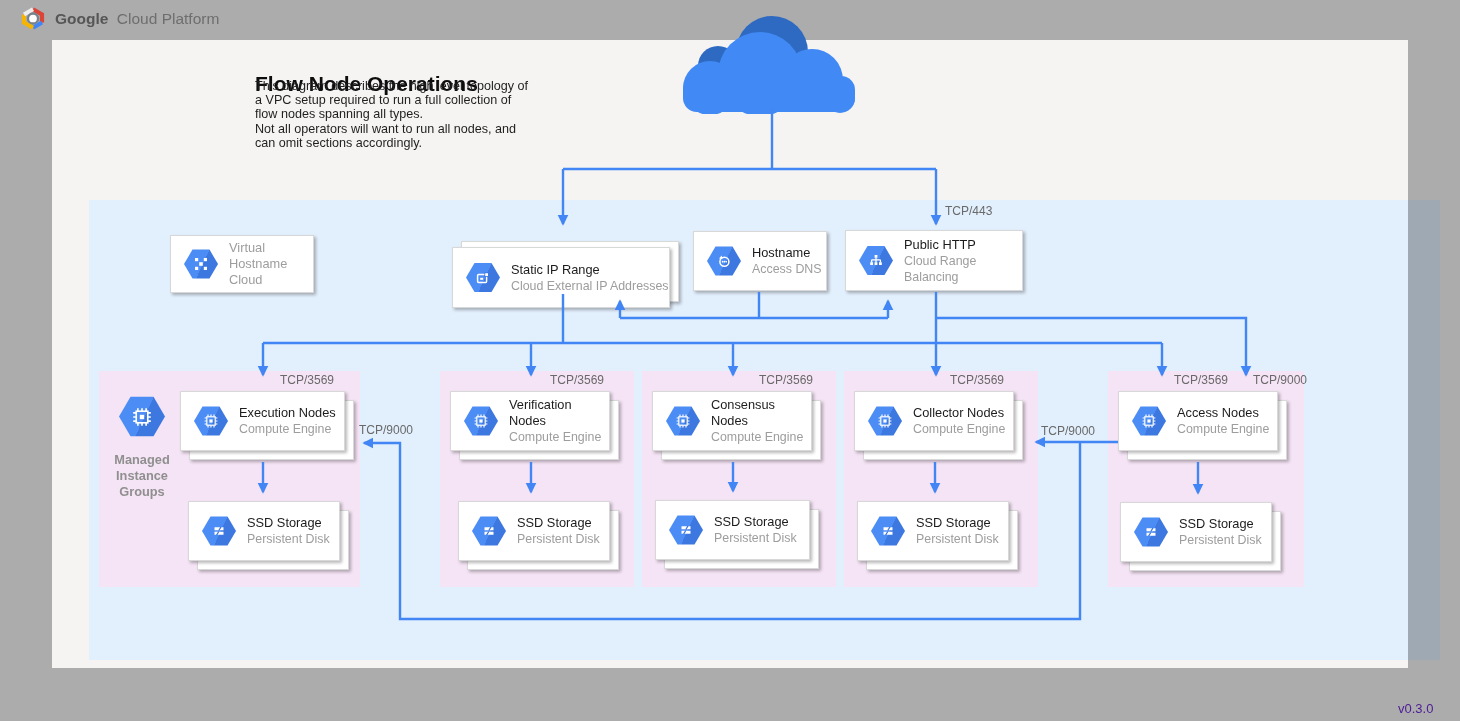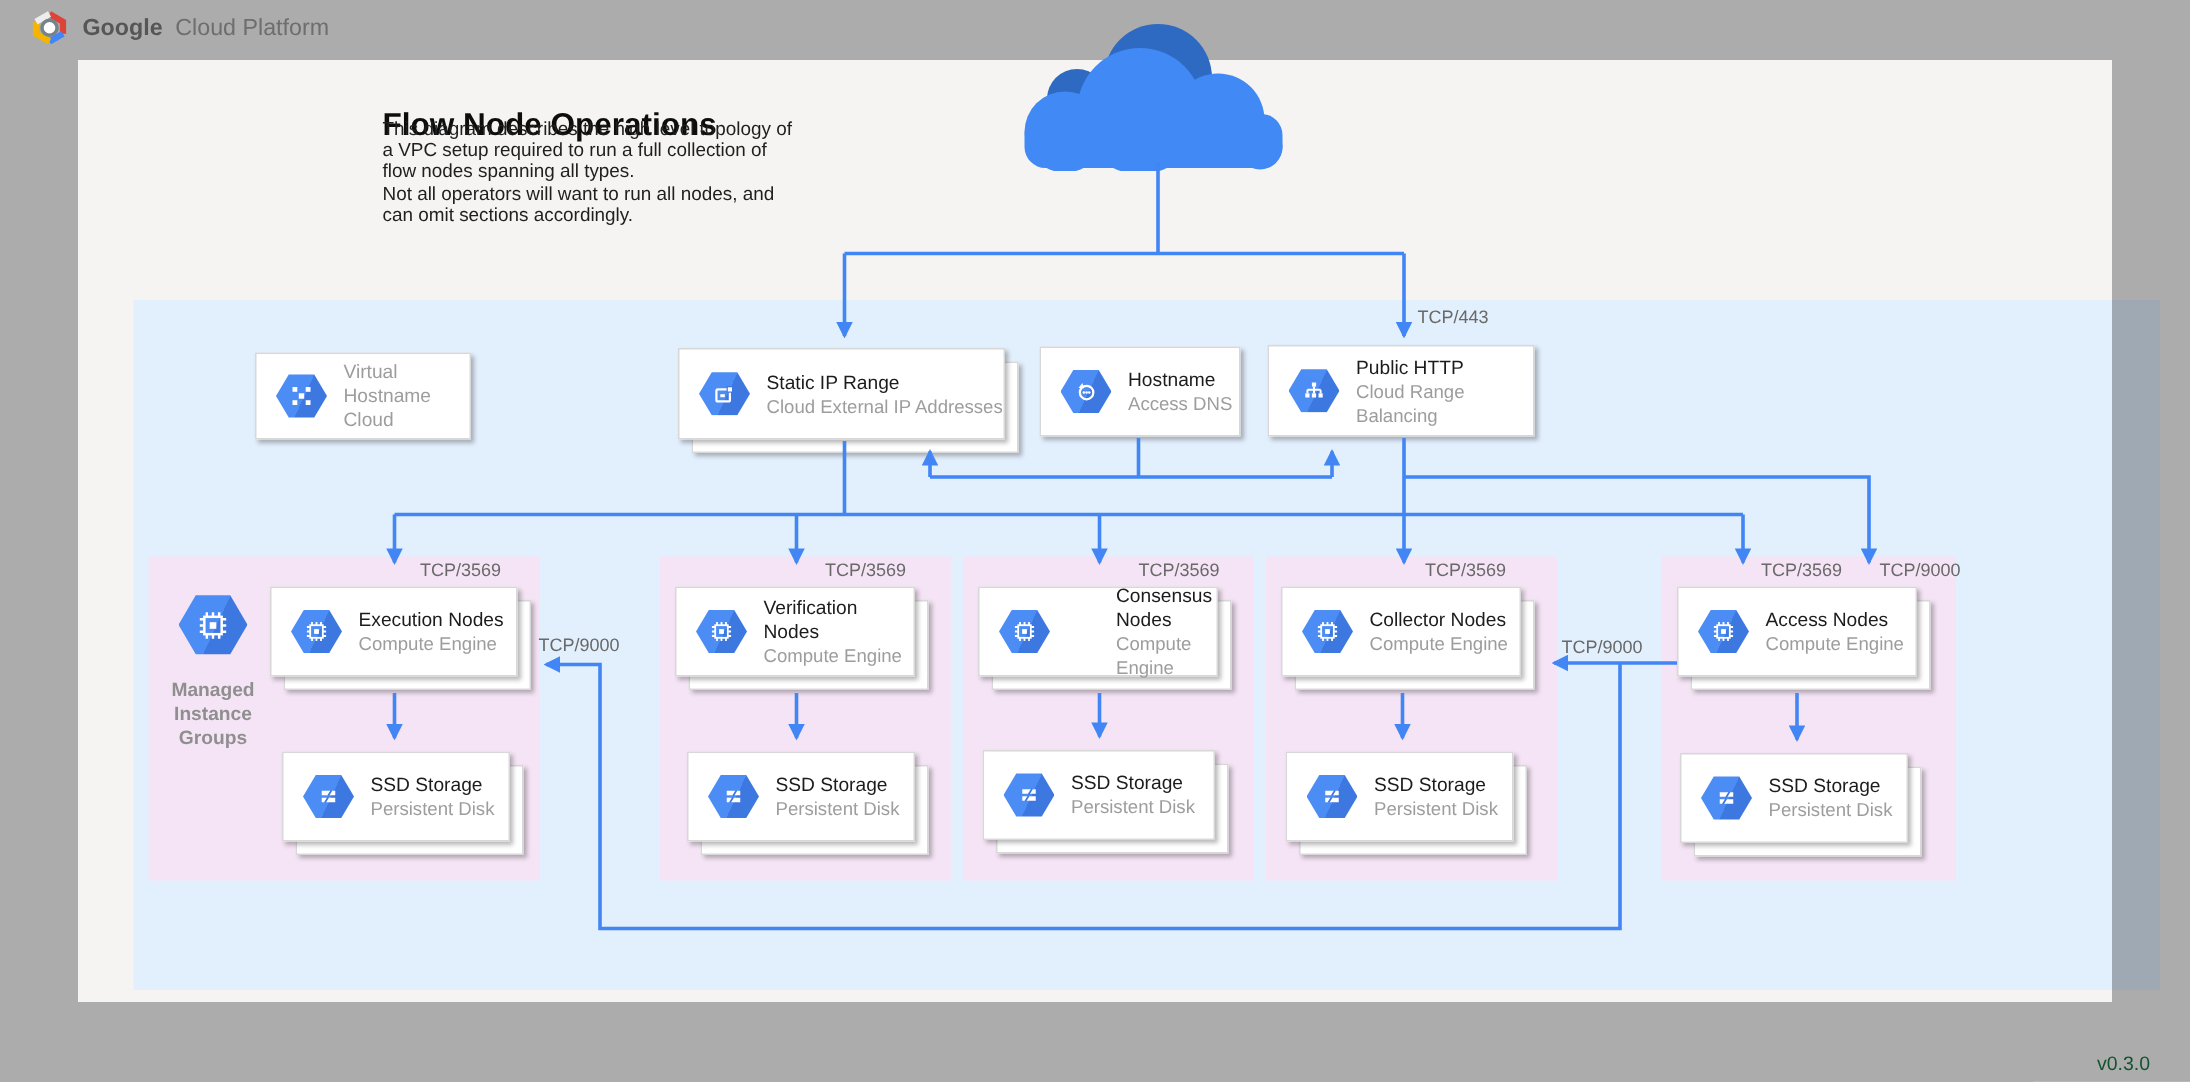--- a/index.html
+++ b/index.html
@@ -10,21 +10,21 @@
   #page{left:52px;top:40px;width:1356px;height:628px;background:#f5f4f2;}
   #vpc-band{left:89px;top:200px;width:1319px;height:460px;background:#e2effc;}
   #vpc-band-over-gray{left:1408px;top:200px;width:32px;height:460px;background:#9fa9b3;}
   
   #brand{left:20px;top:7px;display:flex;align-items:center;gap:9px;}
   #brand .bold{font-weight:bold;color:#565656;font-size:15.5px;}
   #brand .rest{color:#6e6e6e;font-size:15.5px;margin-left:4px;}
   
   #page-title{left:255px;top:36px;font-size:21px;font-weight:bold;color:#0d0d0d;margin-top:36px;}
   #desc{left:255px;top:79px;width:276px;font-size:12.6px;line-height:14.2px;color:#1f1f1f;white-space:pre-line;}
-  #version{left:1398px;top:701px;font-size:13px;color:#14532d;}
+  #version{left:1398px;top:701px;font-size:13px;color:#4c1d95;}
   
   .card,.card-back{background:#fff;border:1px solid #d8d8d8;box-shadow:2px 2px 3px rgba(0,0,0,.28);box-sizing:border-box;}
   .card{display:flex;align-items:center;z-index:6;}
   .card-back{z-index:5;}
   .card .txt{line-height:16px;}
   .card .t1{font-size:12.8px;color:#1c1c1c;}
   .card .t2{font-size:12.4px;color:#9d9d9d;}
   .card .t1g{font-size:12.8px;color:#9d9d9d;}
   
   .hex{flex:0 0 auto;display:flex;align-items:center;justify-content:center;
@@ -99,21 +99,21 @@
           </g>
         </svg>
     </span>
     <span class="txt">
       <div class="t1g">Virtual</div>
       <div class="t1g">Hostname Cloud</div>
     </span>
   </div>
 
   <div class="card-back abs" style="left:461px;top:241px;width:218px;height:61px;"></div>
-  <div class="card abs" style="left:452px;top:232px;width:218px;height:61px;">
+  <div class="card abs" style="left:452px;top:247px;width:218px;height:61px;">
     <span class="hex hex-sm">
       <svg width="16" height="16" viewBox="0 0 16 16">
           <rect x="2.6" y="4.6" width="9" height="8" rx="1" fill="none" stroke="#fff" stroke-width="1.5"></rect>
           <rect x="9.4" y="2.4" width="4.4" height="4.4" fill="#3d77e0"></rect>
           <rect x="10.2" y="3.2" width="2.8" height="2.8" fill="#fff"></rect>
           <rect x="5.2" y="7.8" width="3" height="2" fill="#fff"></rect>
         </svg>
     </span>
     <span class="txt">
       <div class="t1">Static IP Range</div>
@@ -226,21 +226,21 @@
           <path d="M10,3.9 L7.8,7.5 M7.8,8.5 L5.6,12.1" stroke="#3d77e0" stroke-width="1.2"></path>
         </svg>
       </span>
     <span class="txt">
         <div class="t1">SSD Storage</div>
         <div class="t2">Persistent Disk</div>
       </span>
   </div>
 
   <div class="card-back abs" style="left:661px;top:400px;width:160px;height:60px;"></div>
-  <div class="card abs" style="left:652px;top:391px;width:160px;height:60px;gap:33px;">
+  <div class="card abs" style="left:652px;top:391px;width:160px;height:60px;">
     <span class="hex hex-sm">
         <svg width="16" height="16" viewBox="0 0 16 16">
           <g stroke="#fff" stroke-width="1.2" fill="none">
             <path d="M5,1.6 V3.6 M8,1.6 V3.6 M11,1.6 V3.6 M5,12.4 V14.4 M8,12.4 V14.4 M11,12.4 V14.4 M1.6,5 H3.6 M1.6,8 H3.6 M1.6,11 H3.6 M12.4,5 H14.4 M12.4,8 H14.4 M12.4,11 H14.4"></path>
             <rect x="3.8" y="3.8" width="8.4" height="8.4"></rect>
           </g>
           <rect x="6.4" y="6.4" width="3.2" height="3.2" fill="#fff"></rect>
         </svg>
       </span>
     <span class="txt">

